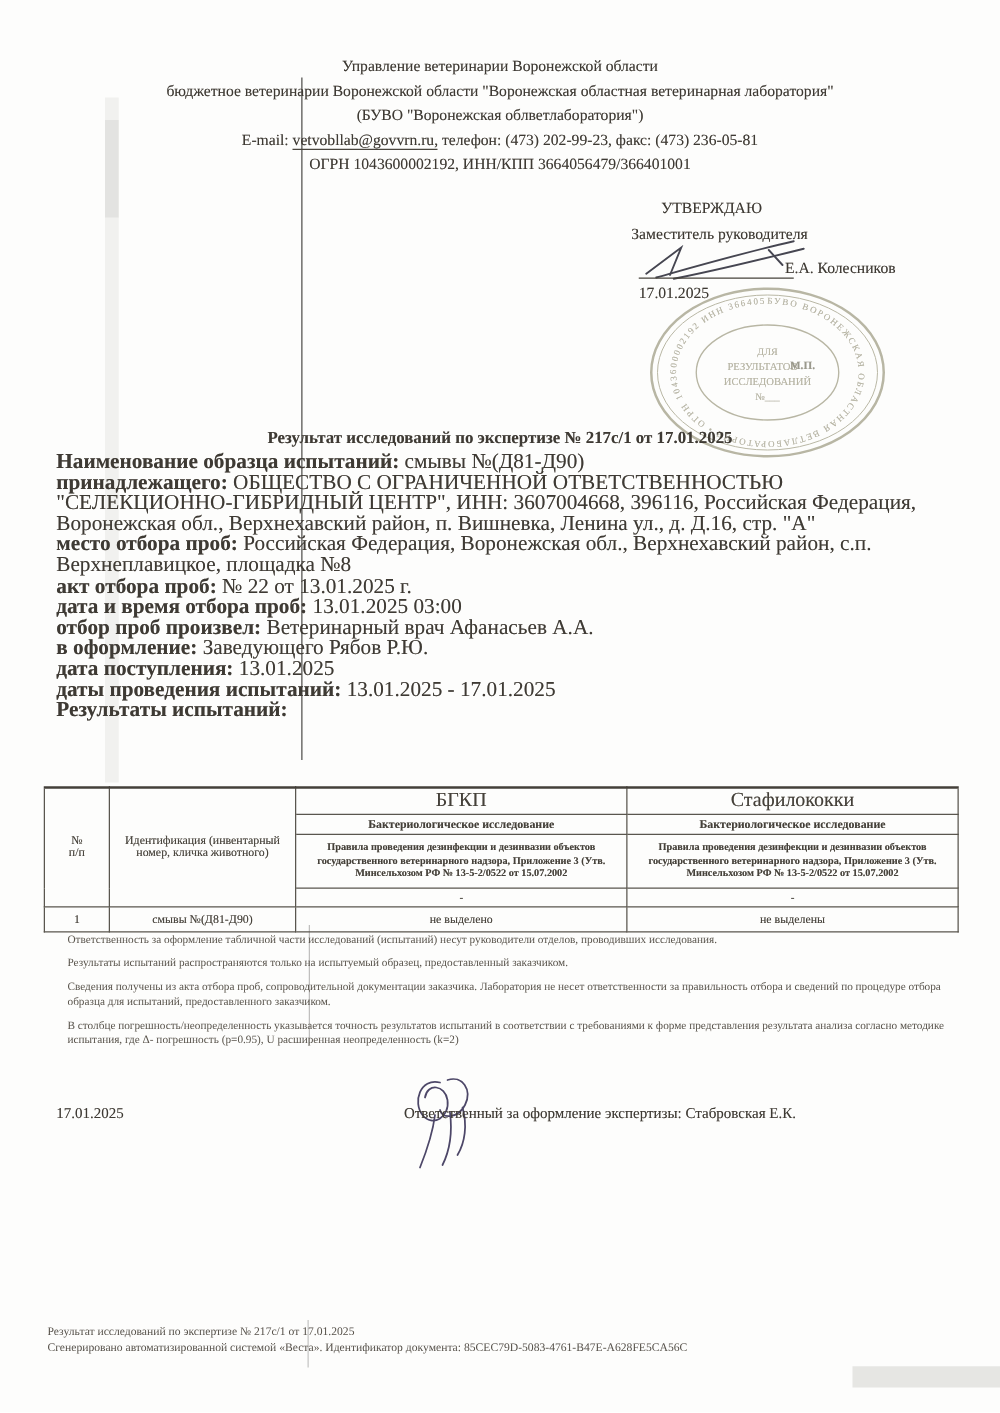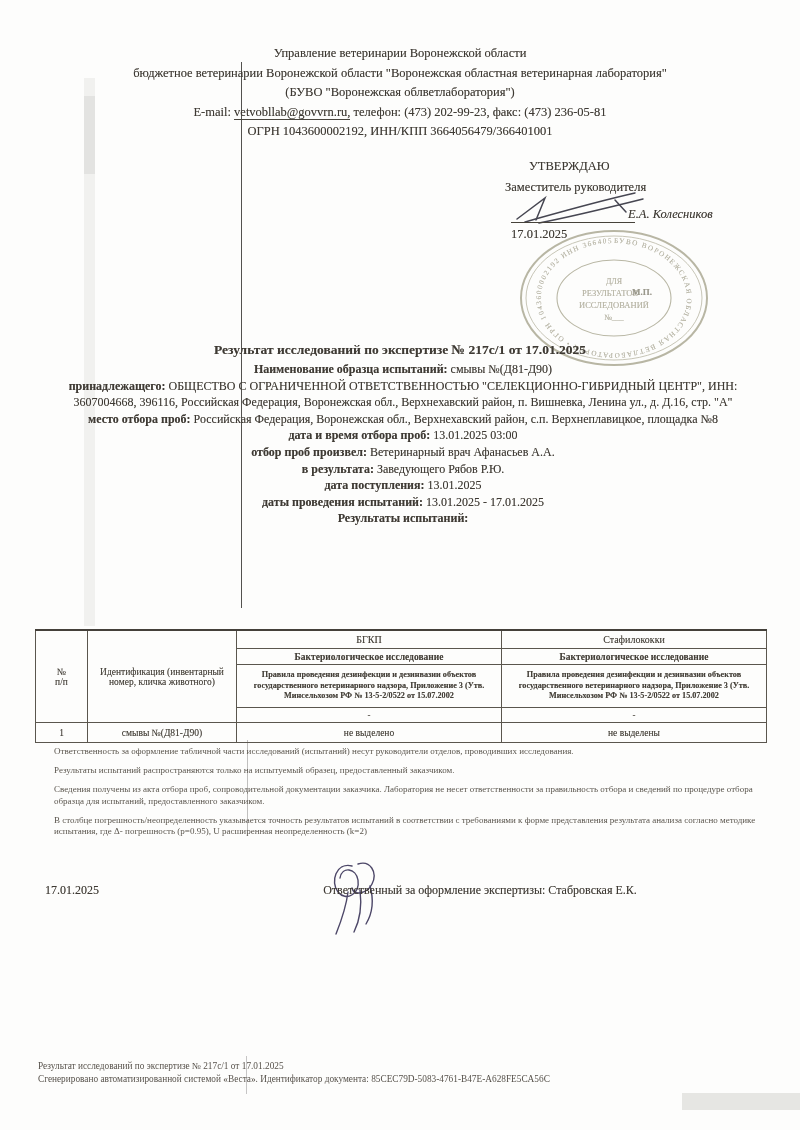--- a/index.html
+++ b/index.html
@@ -15,34 +15,34 @@
   .hdr{left:0;top:44px;width:800px;text-align:center;font-size:12.5px;line-height:19.5px;}
   .hdr .email-link{border-bottom:0.8px solid #4a463e;}
   
   .approve{font-size:12.5px;}
   .sig-line{border-bottom:1px solid #46423a;}
   
   .stamp{left:518px;top:228px;width:192px;height:140px;opacity:0.62;}
   
   .title{left:0;top:342px;width:800px;text-align:center;font-weight:bold;font-size:13.5px;}
   
-  .fields{left:45px;top:361px;width:716px;font-size:12px;line-height:16.6px;text-align:center;}
+  .fields{left:45px;top:361px;width:716px;font-size:17px;line-height:16.6px;}
   .fields p{margin:0;}
   .fields b{font-weight:bold;}
   
   table.res{
     position:absolute;left:35px;top:629px;width:732px;
     border-collapse:collapse;table-layout:fixed;
     font-size:8.2px;color:#45413a;
   }
   table.res td{border:0.9px solid #5a564e;padding:1px 3px;text-align:center;vertical-align:middle;}
   table.res{border-top:2px solid #44403a;}
   .c-num{width:45px;font-size:9.5px;white-space:pre-line;}
   .c-id{width:142px;font-size:9.5px;}
-  .c-g{font-size:10px;height:15px;}
+  .c-g{font-size:16px;height:15px;}
   .c-sub{font-weight:bold;font-size:9.5px;height:13px;}
   .c-meth{font-weight:bold;font-size:8.2px;line-height:10.5px;height:40px;padding:2px 14px;}
   .c-dash{height:12px;font-size:9px;}
   tr.data td{height:17px;font-size:9.5px;}
   
   .notes{left:38px;top:746px;width:730px;font-size:9px;line-height:11.5px;color:#5a554d;text-shadow:none;margin-left:16px;}
   .notes p{margin:0 0 7.5px 0;}
   
   .bottom-date{left:45px;top:883px;font-size:12px;}
   .resp{left:760px;top:883px;width:560px;margin-left:-560px;text-align:center;font-size:12px;}
@@ -84,21 +84,21 @@
 
   <svg class="abs" style="left:495px;top:186px;" width="165" height="45" viewBox="0 0 165 45">
     <g fill="none" stroke="#2d2d3a" stroke-width="1.5" stroke-linecap="round" opacity="0.88">
       <path d="M22,33 L50,12 L41,34"></path>
       <path d="M30,36 C62,27 100,16 140,7"></path>
       <path d="M44,37 C80,30 112,22 148,13"></path>
       <path d="M120,14 L131,26"></path>
     </g>
   </svg>
   <div class="abs sig-line" style="left:511px;top:212px;width:124px;height:10px;"></div>
-  <div class="abs approve" style="left:628px;top:207px;font-style:italic;">Е.А. Колесников</div>
+  <div class="abs approve" style="left:628px;top:207px;">Е.А. Колесников</div>
   <div class="abs approve" style="left:511px;top:227px;">17.01.2025</div>
 
   <svg class="stamp abs" viewBox="0 0 192 140">
     <g fill="none" stroke="#8f8c6f">
       <ellipse cx="96" cy="70" rx="93" ry="67" stroke-width="2"></ellipse>
       <ellipse cx="96" cy="70" rx="88" ry="62" stroke-width="0.8"></ellipse>
       <ellipse cx="96" cy="70" rx="57" ry="38" stroke-width="1.1"></ellipse>
     </g>
     <defs>
       <path id="ringPath" d="M 96,15 A 73,55 0 1 1 95.9,15"></path>
@@ -114,23 +114,24 @@
       <text x="124" y="67" font-size="9" font-weight="bold" fill="#5f5c49">М.П.</text>
     </g>
   </svg>
 
   <div class="abs title">Результат исследований по экспертизе № 217с/1 от 17.01.2025</div>
 
   <div class="abs fields">
     <p><b>Наименование образца испытаний:</b> <span>смывы №(Д81-Д90)</span></p>
     <p><b>принадлежащего:</b> <span>ОБЩЕСТВО С ОГРАНИЧЕННОЙ ОТВЕТСТВЕННОСТЬЮ "СЕЛЕКЦИОННО-ГИБРИДНЫЙ ЦЕНТР", ИНН: 3607004668, 396116, Российская Федерация, Воронежская обл., Верхнехавский район, п. Вишневка, Ленина ул., д. Д.16, стр. "А"</span></p>
     <p><b>место отбора проб:</b> <span>Российская Федерация, Воронежская обл., Верхнехавский район, с.п. Верхнеплавицкое, площадка №8</span></p>
+    <p><b>акт отбора проб:</b> <span>№ 22 от 13.01.2025 г.</span></p>
     <p><b>дата и время отбора проб:</b> <span>13.01.2025 03:00</span></p>
     <p><b>отбор проб произвел:</b> <span>Ветеринарный врач Афанасьев А.А.</span></p>
-    <p><b>в результата:</b> <span>Заведующего Рябов Р.Ю.</span></p>
+    <p><b>в оформление:</b> <span>Заведующего Рябов Р.Ю.</span></p>
     <p><b>дата поступления:</b> <span>13.01.2025</span></p>
     <p><b>даты проведения испытаний:</b> <span>13.01.2025 - 17.01.2025</span></p>
     <p><b>Результаты испытаний:</b></p>
   </div>
 
   <table class="res">
     <tbody>
         <tr>
       <td class="c-num" rowspan="4">№
 п/п</td>

